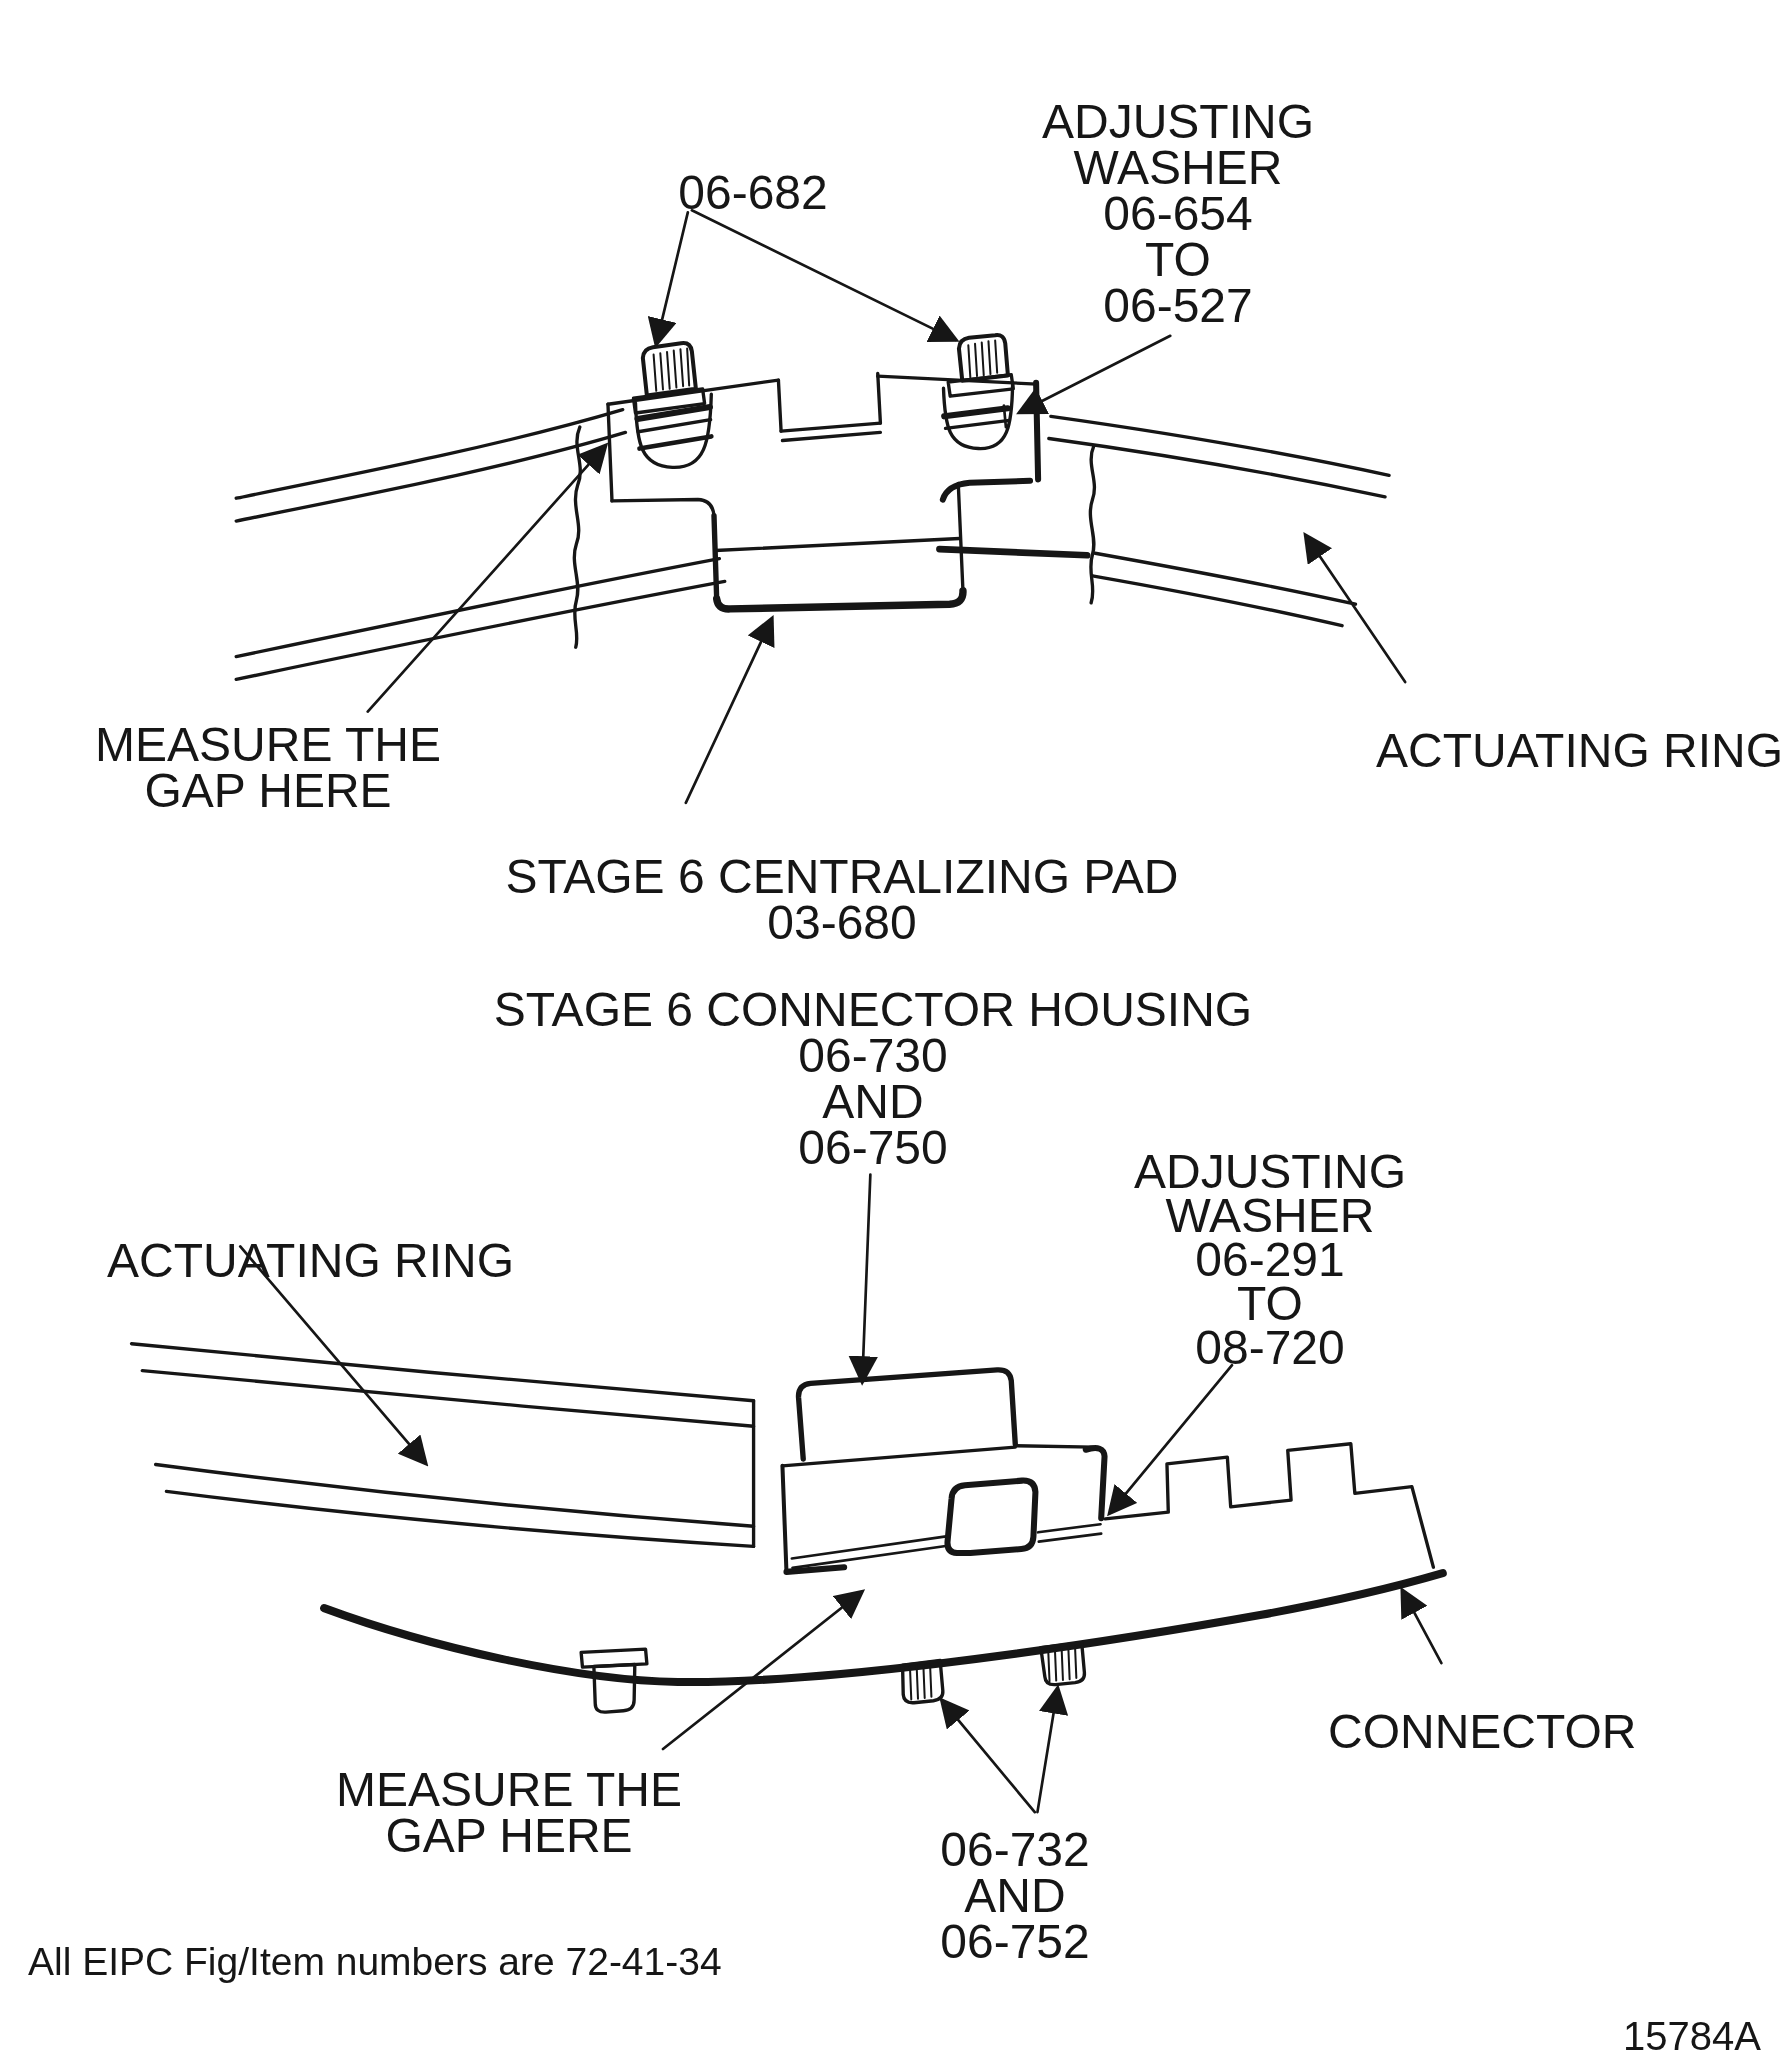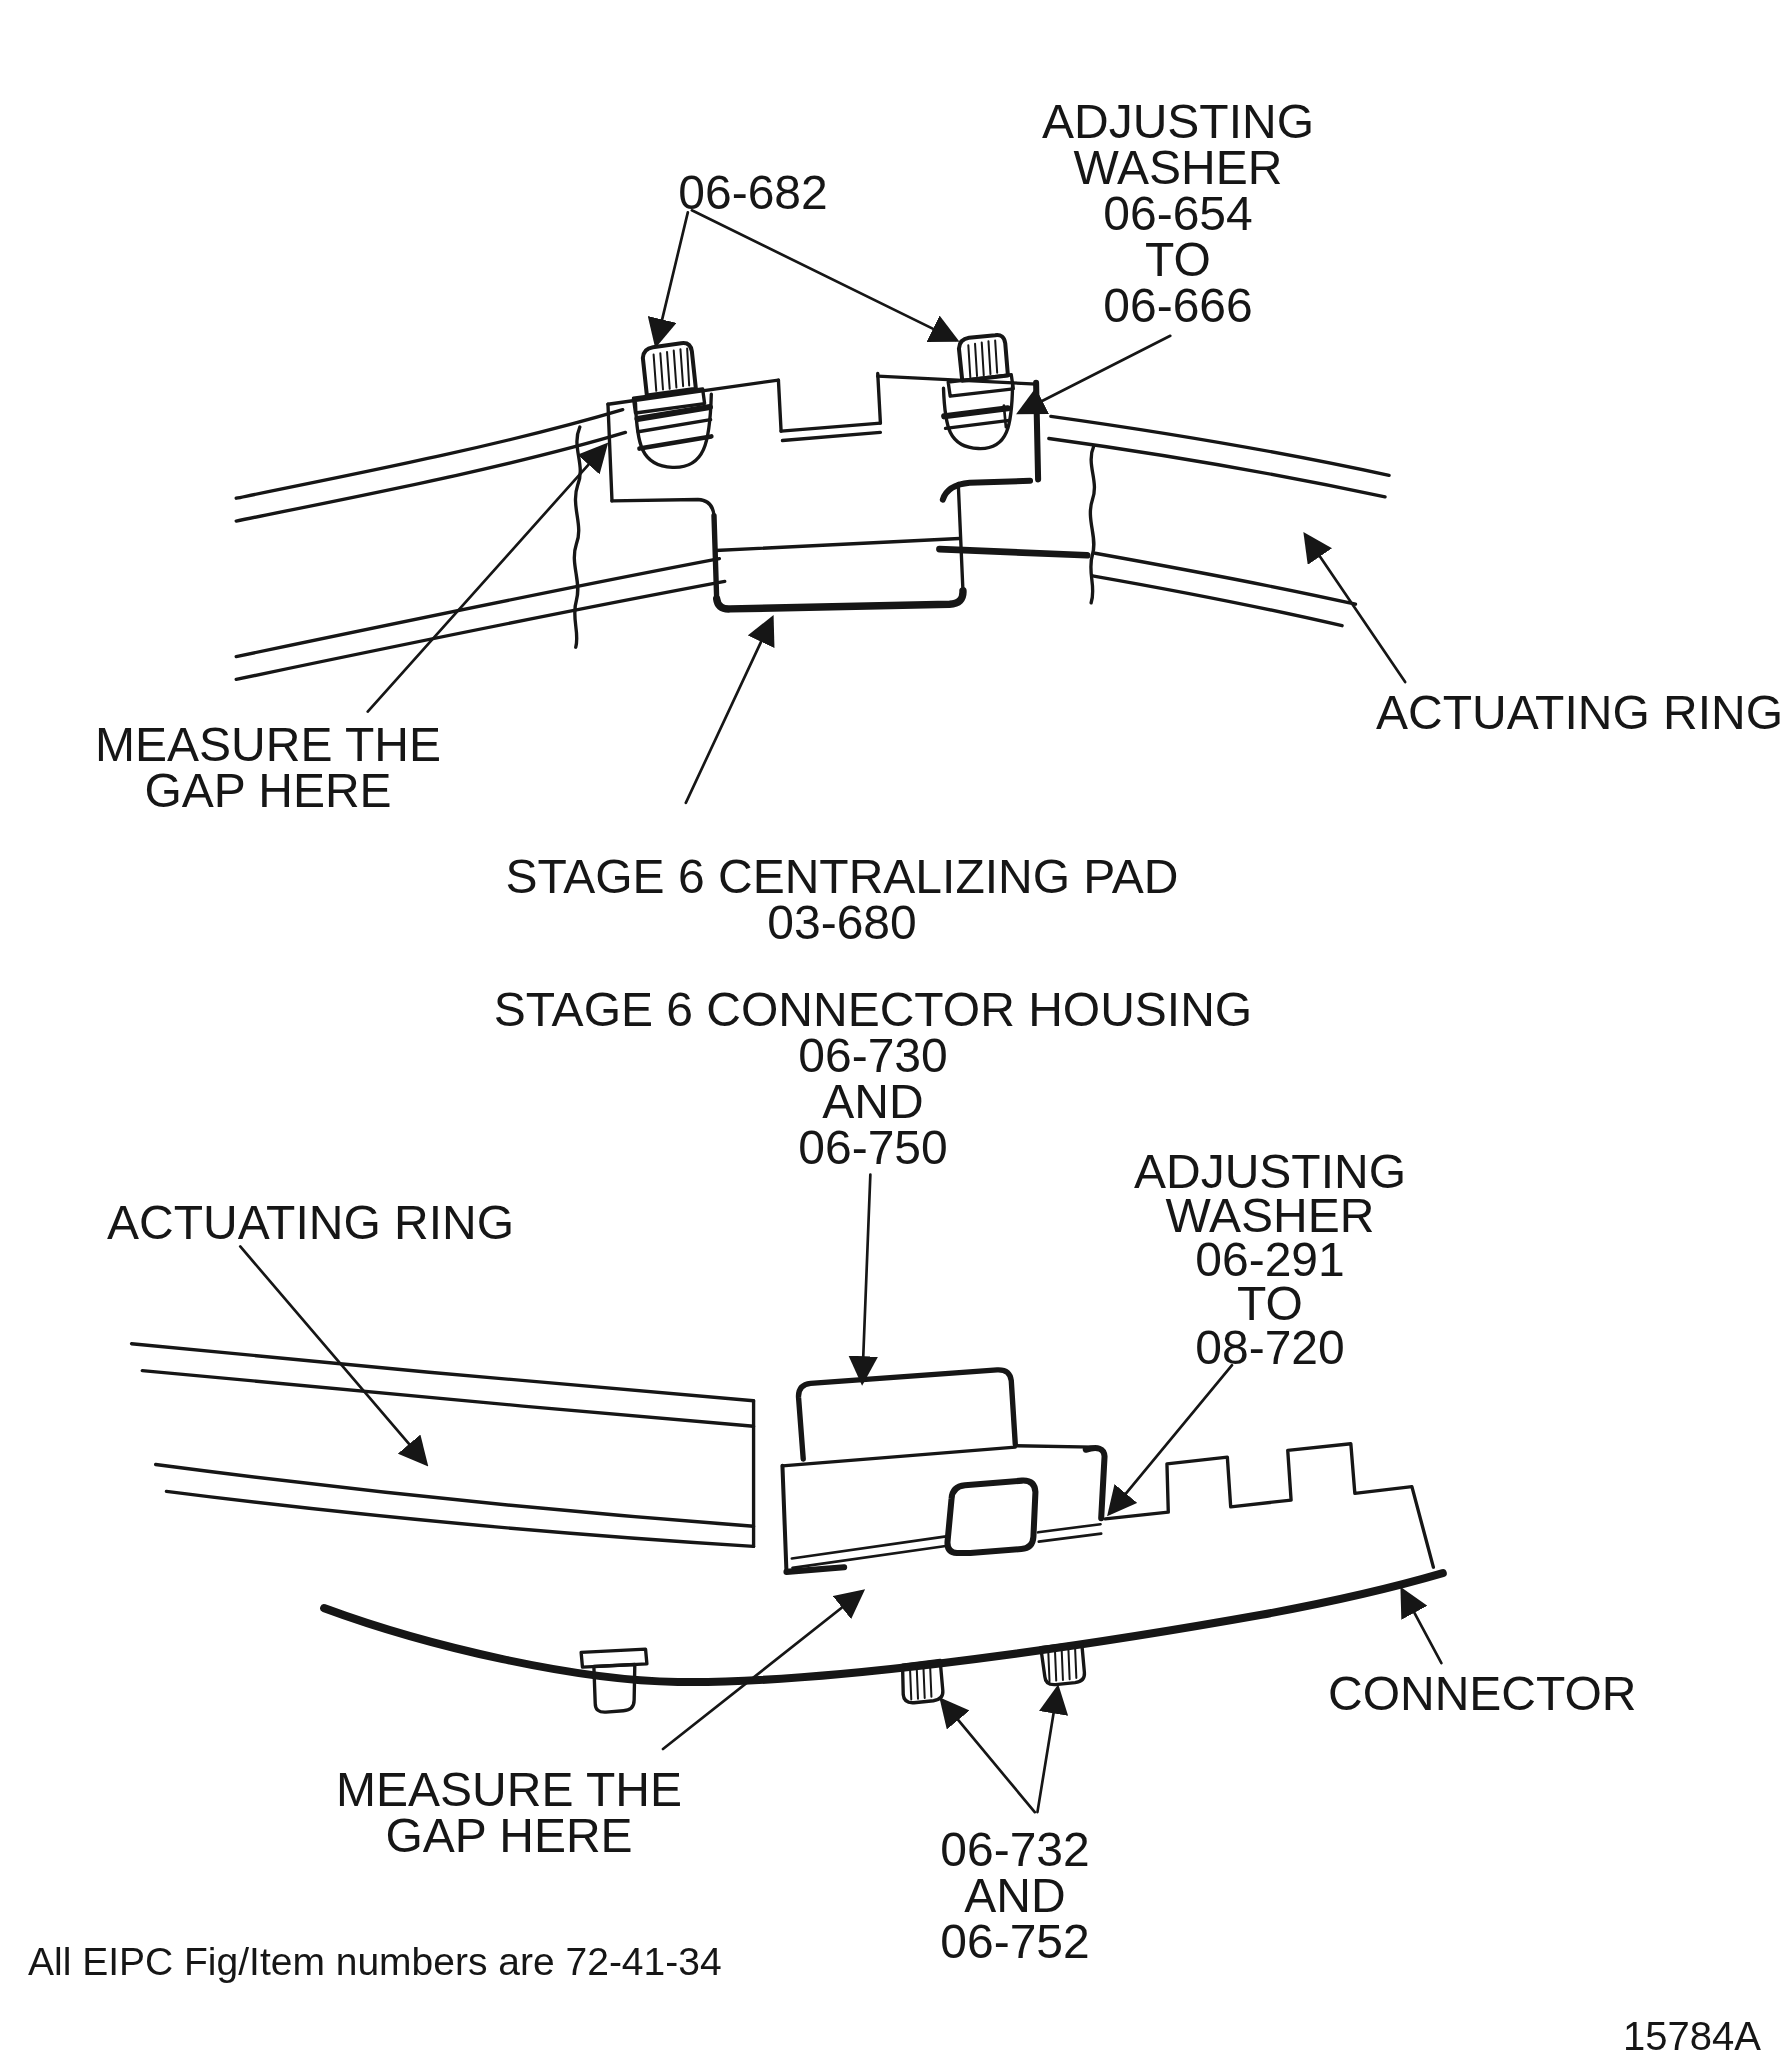--- a/index.html
+++ b/index.html
@@ -12,21 +12,21 @@
     color:#161616;
   }
   svg.art{position:absolute;left:0;top:0;width:1787px;height:2056px;}
   .lbl{
     position:absolute;
     display:flex;flex-direction:column;align-items:center;
     font-size:48px;line-height:46px;font-weight:400;
     white-space:nowrap;letter-spacing:0px;color:#161616;
     transform:translateX(-50%);
   }
-  .lbl.left-anchor{transform:none;align-items:flex-start;}
+  .lbl.left-anchor{transform:none;align-items:flex-start;margin-top:38px;}
   .lbl.lh66{line-height:44px;}
   .footer-note{
     position:absolute;left:28px;top:1921px;
     font-size:39px;white-space:nowrap;color:#161616;margin-top:19px;
   }
   .fig-num{
     position:absolute;left:1623px;top:2014px;
     font-size:40px;white-space:nowrap;color:#161616;
   }
 </style>
@@ -194,21 +194,21 @@
 
   <div class="lbl" style="left:753px;top:170px">
     <span>06-682</span>
   </div>
 
   <div class="lbl" style="left:1178px;top:99px">
     <span>ADJUSTING</span>
     <span>WASHER</span>
     <span>06-654</span>
     <span>TO</span>
-    <span>06-666</span>
+    <span>06-527</span>
   </div>
 
   <div class="lbl" style="left:268px;top:722px">
     <span>MEASURE THE</span>
     <span>GAP HERE</span>
   </div>
 
   <div class="lbl" style="left:842px;top:854px">
     <span>STAGE 6 CENTRALIZING PAD</span>
     <span>03-680</span>

